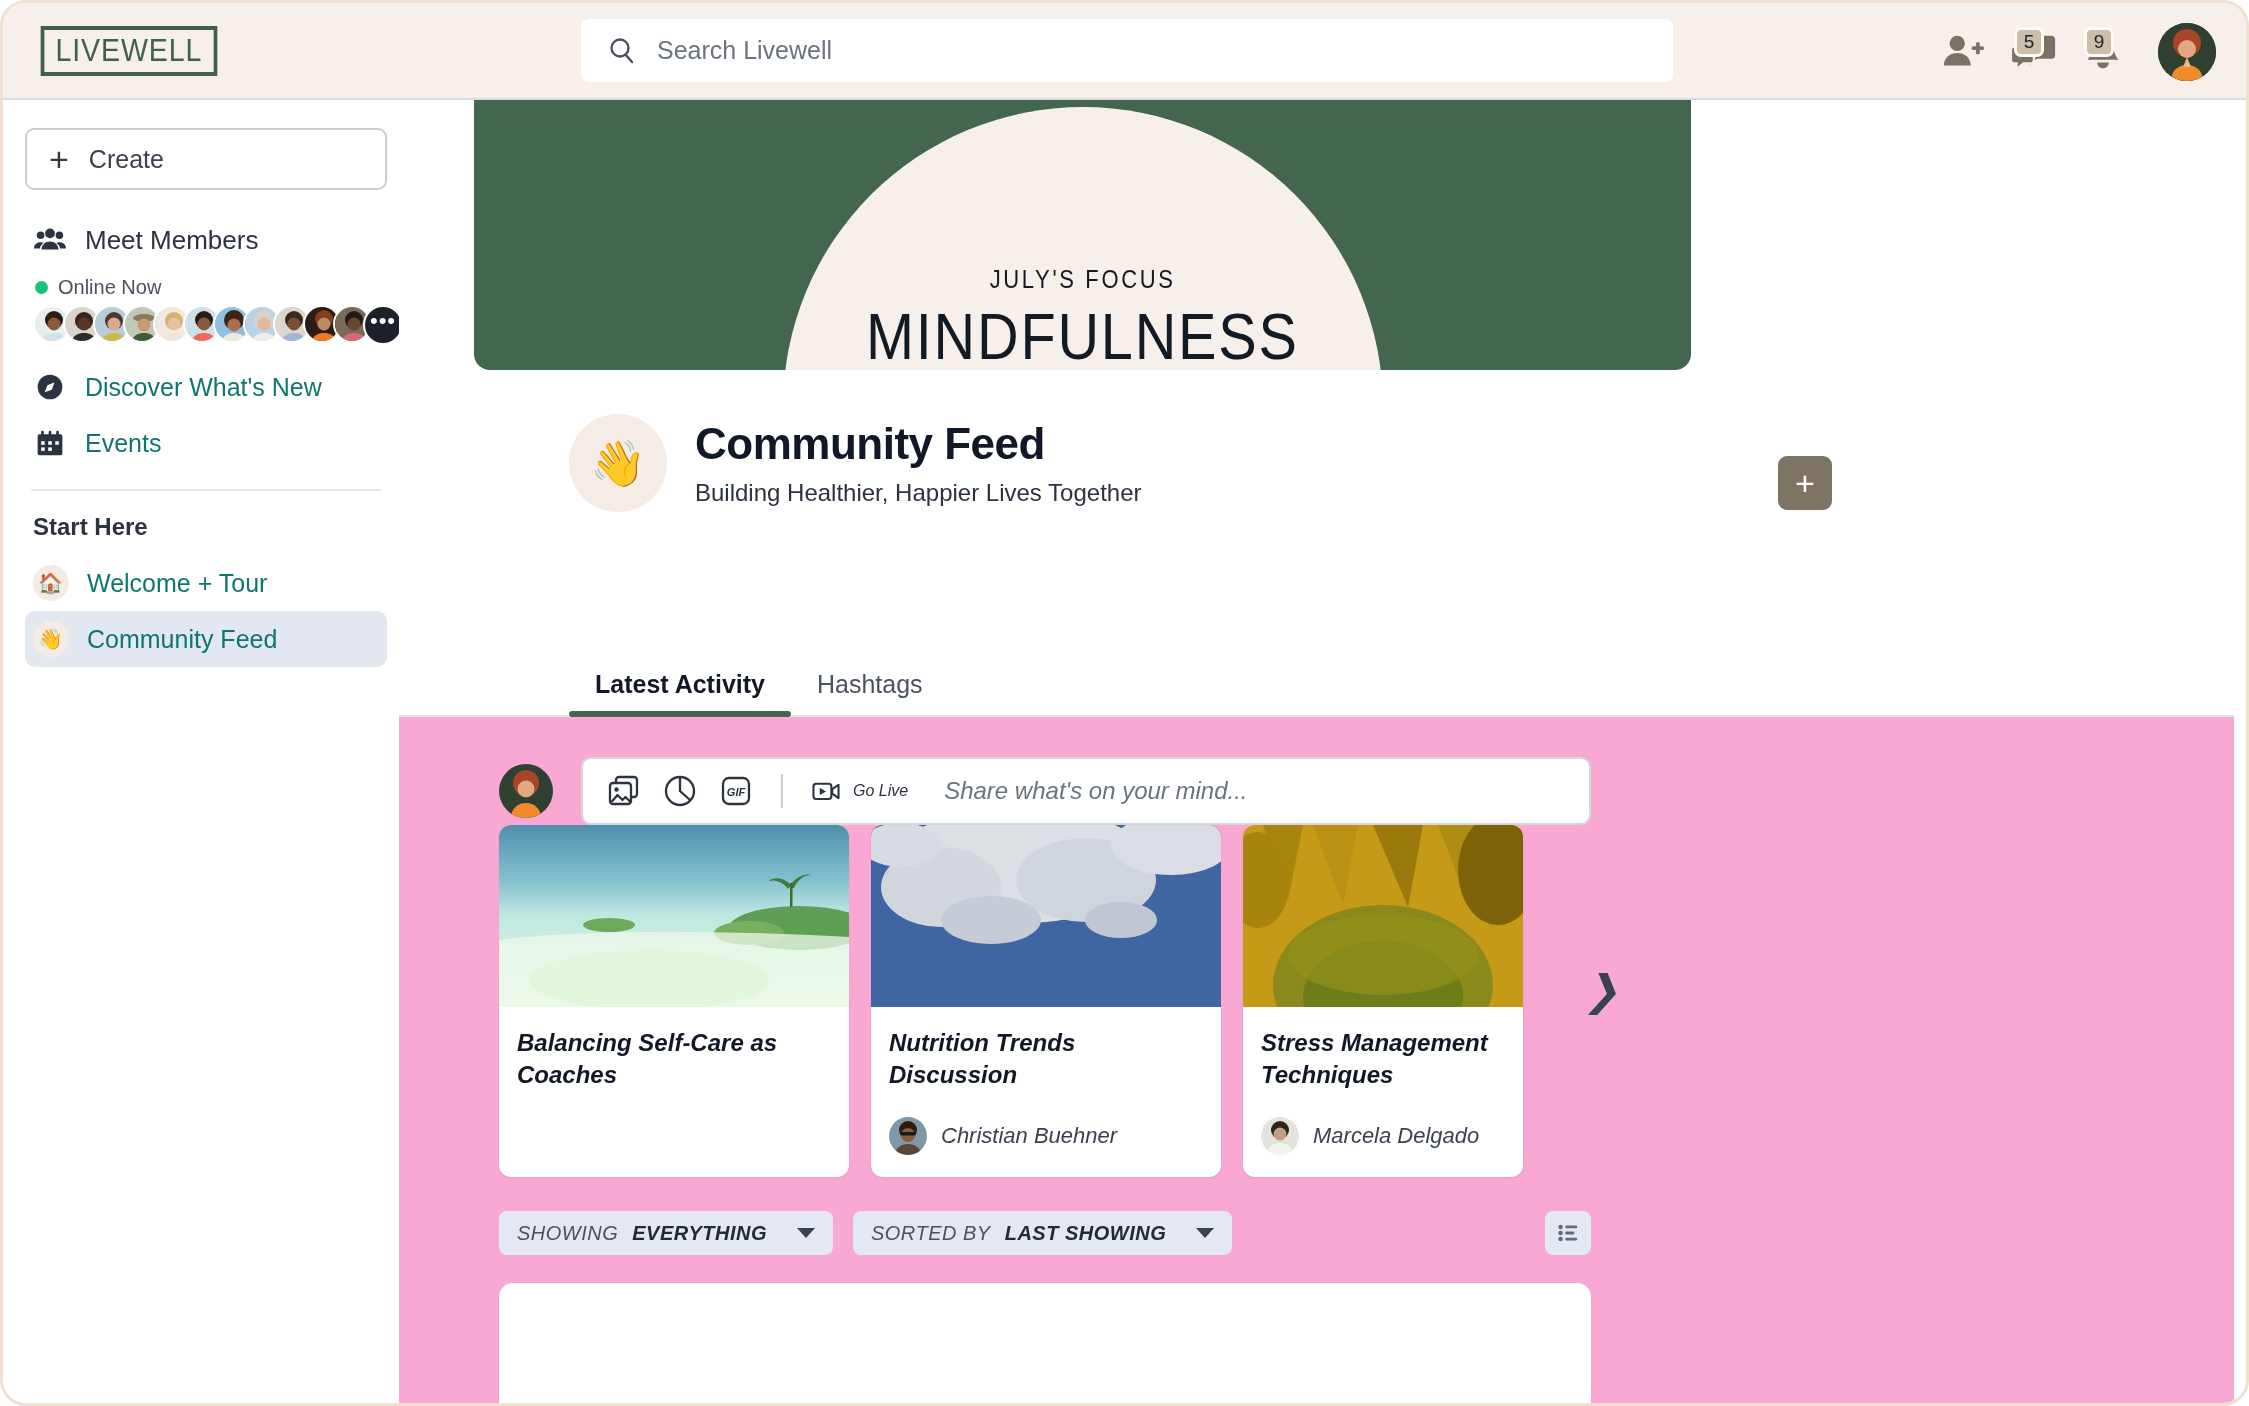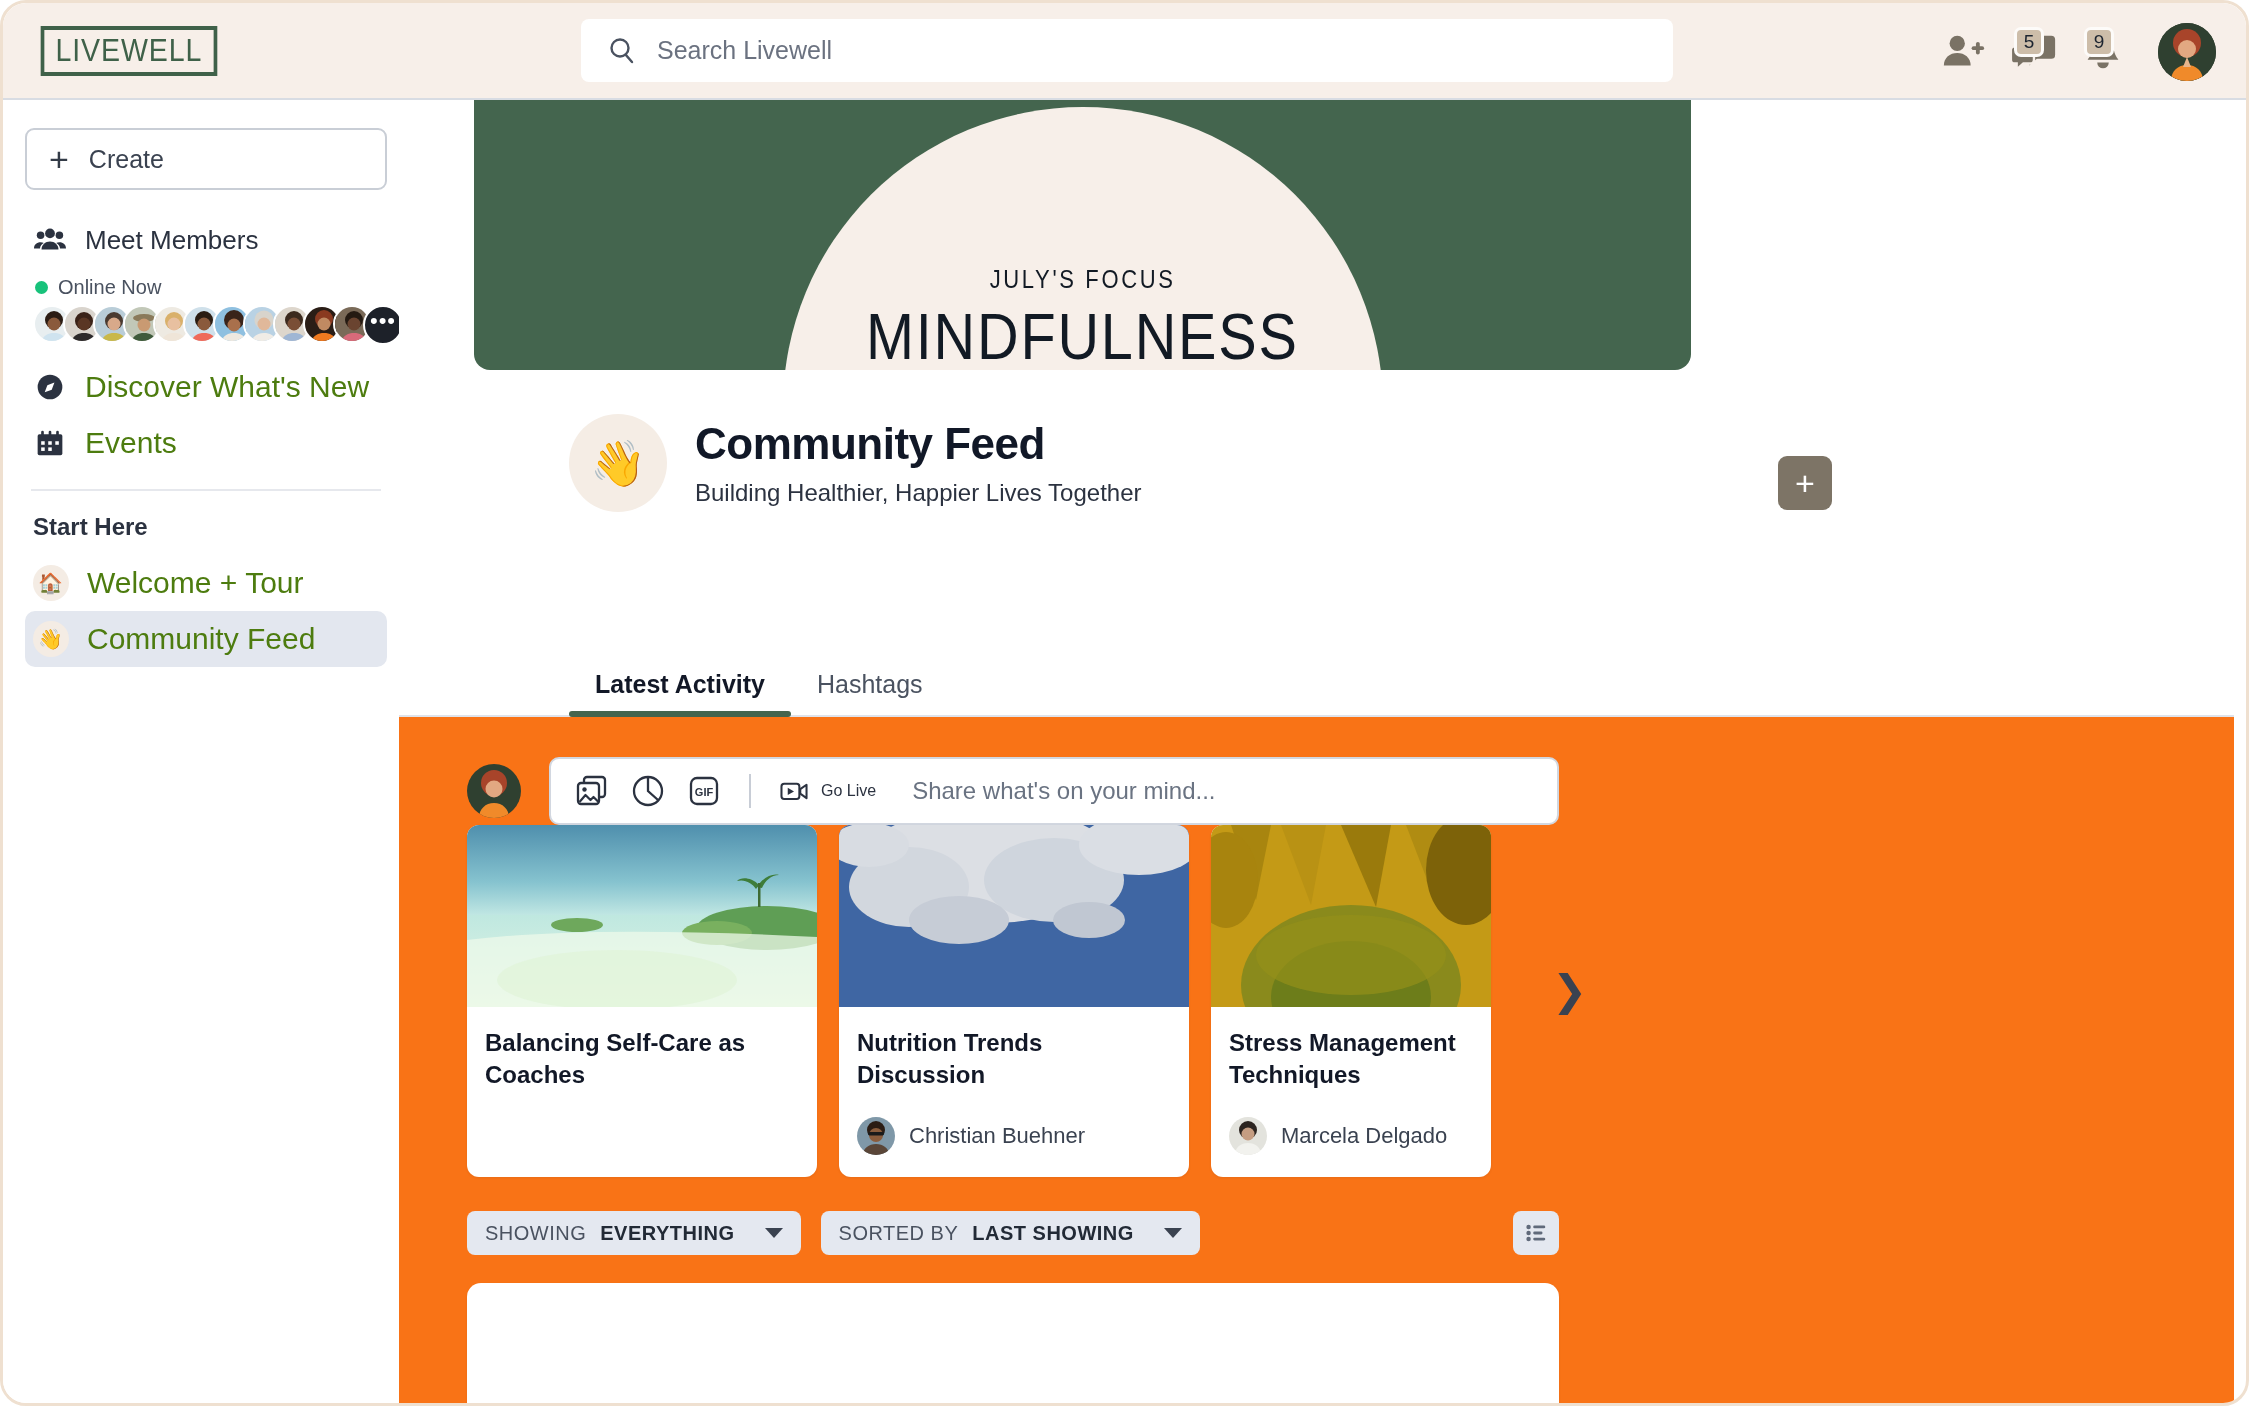--- a/index.html
+++ b/index.html
@@ -96,21 +96,21 @@
     background: #ffffff;
   }
   .plus-glyph { font-size: 34px; color: #333b47; font-weight: 300; line-height: 1; }
   .create-label { font-size: 25px; color: #3a4250; }
 
   .nav-item {
     display: flex; align-items: center; gap: 18px;
     height: 56px; padding-left: 8px; cursor: pointer;
     border-radius: 8px;
   }
-  .nav-label { font-size: 30px; color: #4d7c0f; }
+  .nav-label { font-size: 25px; color: #0f766e; }
   .nav-label.strong { font-size: 26px; color: #2b3240; font-weight: 400; }
   .nav-icon { width: 34px; height: 34px; flex: none; display: flex; align-items: center; justify-content: center; }
 
   .online-row { display: flex; align-items: center; gap: 10px; margin: 8px 0 4px 10px; }
   .dot-green { width: 13px; height: 13px; border-radius: 50%; background: #18c27b; }
   .online-label { font-size: 20px; color: #4a5260; }
   .avatar-stack { display: flex; margin: 6px 0 14px 8px; }
   .stack-av {
     width: 38px; height: 38px; border-radius: 50%;
     border: 2px solid #ffffff; margin-left: -8px;
@@ -205,22 +205,23 @@
     position: relative;
   }
   .tab.active { color: #121827; font-weight: bold; }
   .tab.active::after {
     content: ""; position: absolute; left: 0; right: 0; bottom: -2px;
     height: 6px; background: #44654e; border-radius: 3px;
   }
 
   .feed-body {
     position: absolute; left: 0; top: 617px; width: 100%; height: 689px;
-    background: #f97316;
-    padding: 40px 0 0 68px;
+    background: #f9a8d4;
+    padding: 40px 0 0 100px;
+    font-style: italic;
   }
 
   .composer-row { display: flex; align-items: center; gap: 28px; }
   .composer-av { width: 54px; height: 54px; border-radius: 50%; overflow: hidden; flex: none; }
   .composer-box {
     width: 1010px; height: 68px; background: #ffffff;
     border: 2px solid #d2d7e0; border-radius: 10px;
     display: flex; align-items: center; padding: 0 22px; gap: 18px;
   }
   .comp-icon { width: 38px; height: 38px; cursor: pointer; flex: none; }

